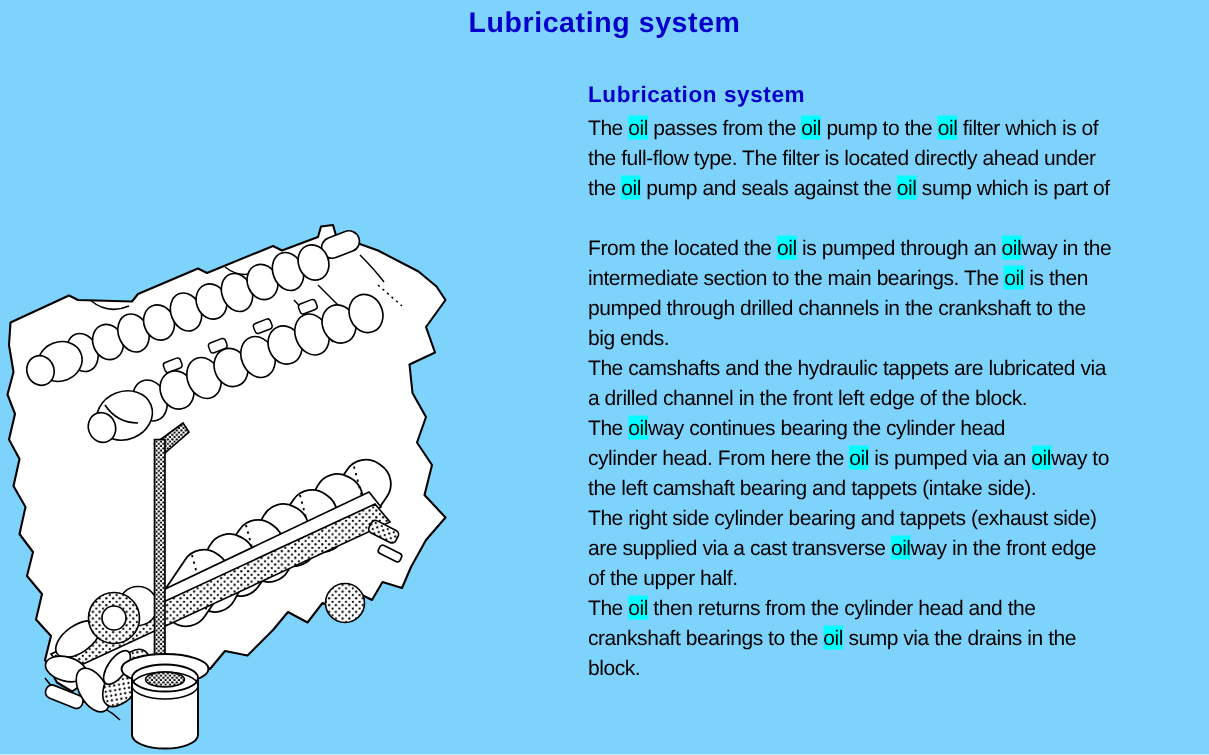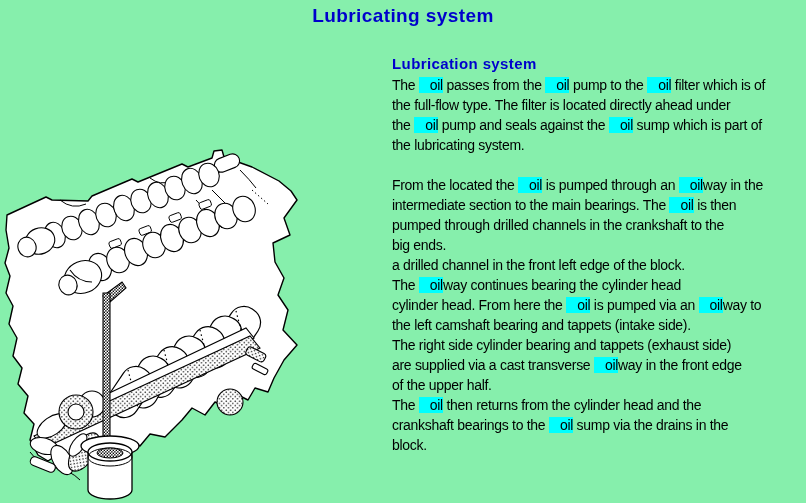--- a/index.html
+++ b/index.html
@@ -17,29 +17,29 @@
   .figure svg{display:block;width:380px;height:373px;}
   .textcol{position:absolute;left:392px;top:54px;width:412px;}
   .heading{
     margin:0 0 1px 0;font-size:15px;font-weight:bold;line-height:20px;
     letter-spacing:0.4px;color:var(--accent,#0000cc);
   }
   .line{
     font-size:14px;line-height:20px;white-space:nowrap;
     letter-spacing:-0.3px;color:#000;
   }
-  .hl{background:var(--hl,#00ffff);padding-left:11px;}
+  .hl{background:var(--hl,#00ffff);}
   svg path, svg ellipse, svg circle, svg rect, svg line, svg polygon{
     vector-effect:non-scaling-stroke;
   }
 </style>
 </head>
 <body>
 
-<div class="page" style="background: #86efac; color: rgb(0, 0, 0); --accent: #0000cc; --hl: #00ffff;">
+<div class="page" style="background: #7dd3fc; color: rgb(0, 0, 0); --accent: #0000cc; --hl: #00ffff;">
 
   <h1 class="title">Lubricating system</h1>
 
   <div class="figure">
     <svg viewBox="0 0 380 373" xmlns="http://www.w3.org/2000/svg">
       <defs>
         <pattern id="dots" width="4.5" height="4.5" patternUnits="userSpaceOnUse">
           <rect width="4.5" height="4.5" fill="#ffffff"></rect>
           <circle cx="1.2" cy="1.2" r="0.75" fill="#000"></circle>
           <circle cx="3.4" cy="3.4" r="0.75" fill="#000"></circle>
@@ -161,26 +161,26 @@
       </g>
     </svg>
   </div>
 
   <div class="textcol">
     <h2 class="heading">Lubrication system</h2>
     <div>
         <div class="line"><span>The </span><span class="hl">oil</span><span> passes from the </span><span class="hl">oil</span><span> pump to the </span><span class="hl">oil</span><span> filter which is of</span></div>
         <div class="line"><span>the full-flow type. The filter is located directly ahead under</span></div>
         <div class="line"><span>the </span><span class="hl">oil</span><span> pump and seals against the </span><span class="hl">oil</span><span> sump which is part of</span></div>
-        <div class="line"><span>the lubricating system.</span></div>
         <div class="line">&nbsp;</div>
         <div class="line"><span>From the located the </span><span class="hl">oil</span><span> is pumped through an </span><span class="hl">oil</span><span>way in the</span></div>
         <div class="line"><span>intermediate section to the main bearings. The </span><span class="hl">oil</span><span> is then</span></div>
         <div class="line"><span>pumped through drilled channels in the crankshaft to the</span></div>
         <div class="line"><span>big ends.</span></div>
+        <div class="line"><span>The camshafts and the hydraulic tappets are lubricated via</span></div>
         <div class="line"><span>a drilled channel in the front left edge of the block.</span></div>
         <div class="line"><span>The </span><span class="hl">oil</span><span>way continues bearing the cylinder head</span></div>
         <div class="line"><span>cylinder head. From here the </span><span class="hl">oil</span><span> is pumped via an </span><span class="hl">oil</span><span>way to</span></div>
         <div class="line"><span>the left camshaft bearing and tappets (intake side).</span></div>
         <div class="line"><span>The right side cylinder bearing and tappets (exhaust side)</span></div>
         <div class="line"><span>are supplied via a cast transverse </span><span class="hl">oil</span><span>way in the front edge</span></div>
         <div class="line"><span>of the upper half.</span></div>
         <div class="line"><span>The </span><span class="hl">oil</span><span> then returns from the cylinder head and the</span></div>
         <div class="line"><span>crankshaft bearings to the </span><span class="hl">oil</span><span> sump via the drains in the</span></div>
         <div class="line"><span>block.</span></div>

